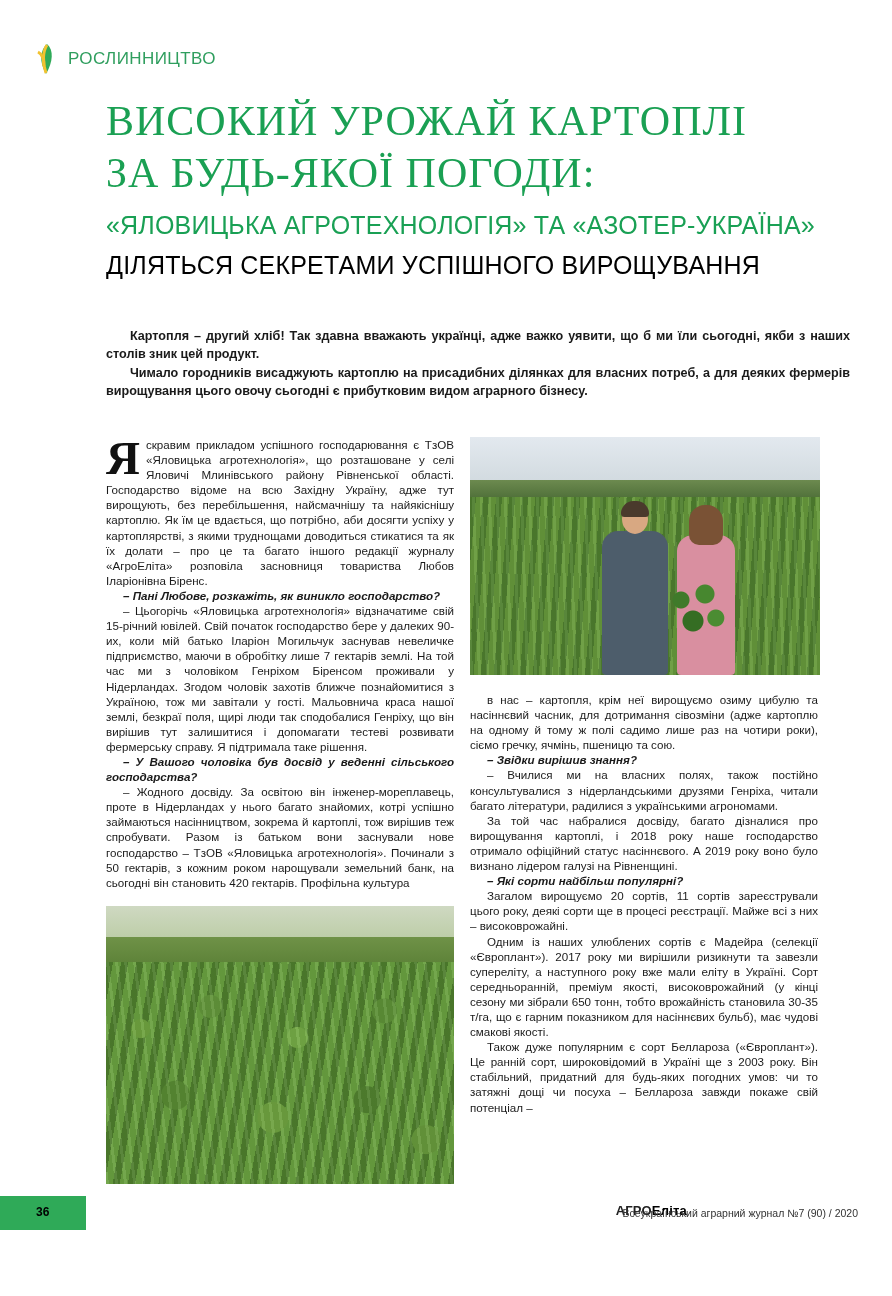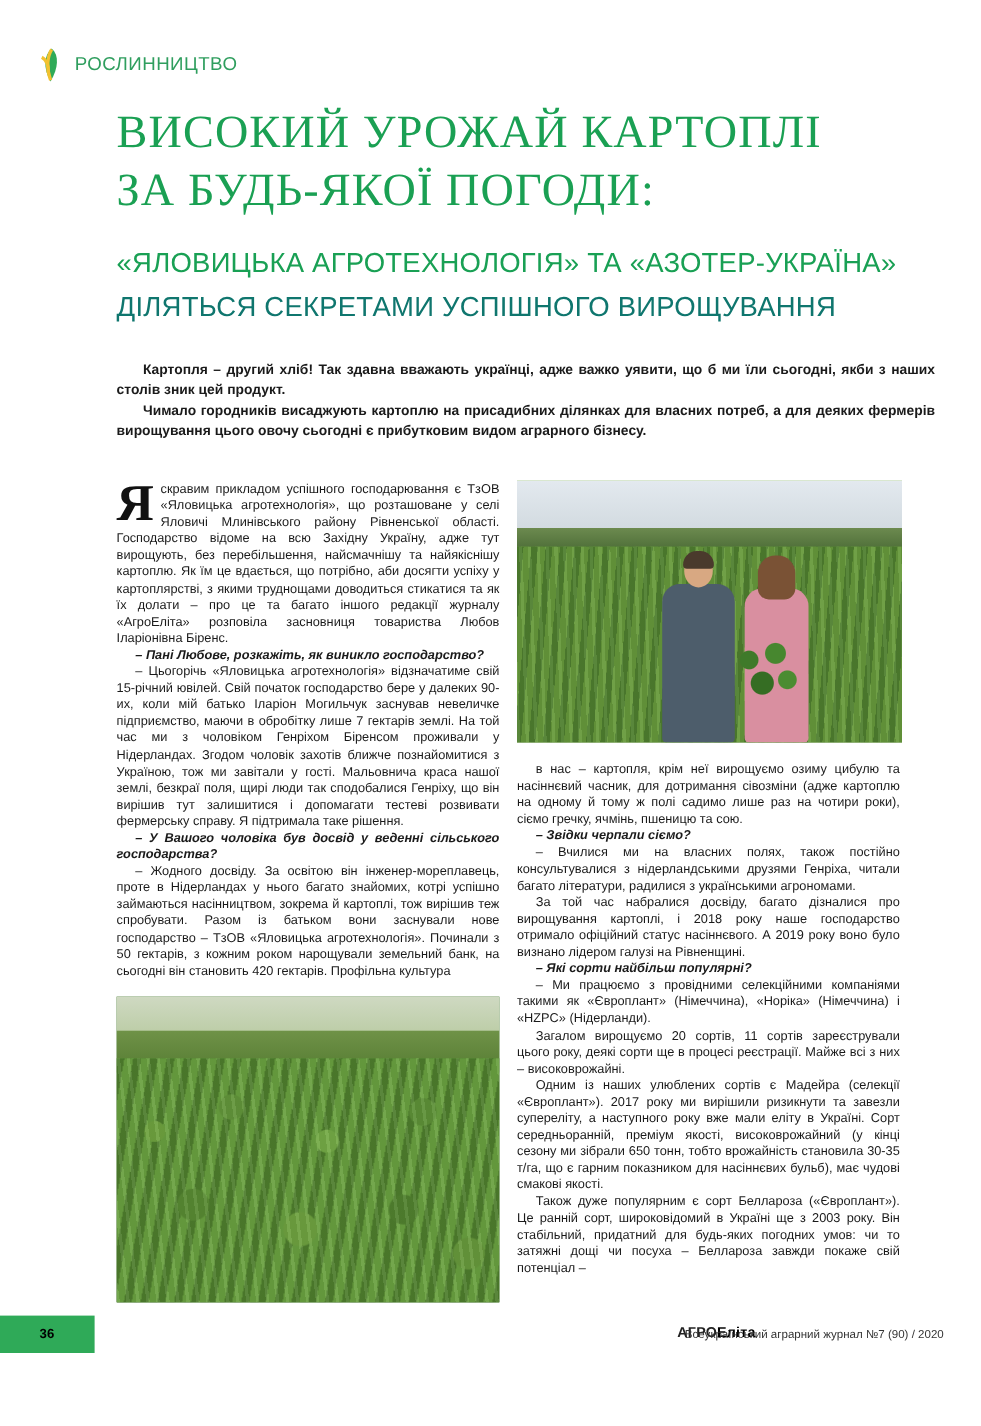--- a/index.html
+++ b/index.html
@@ -50,27 +50,27 @@
     line-height: 52px;
     color: #1aa053;
     letter-spacing: 1px;
     font-weight: 400;
   }
   .title-sub1 {
     font-size: 25px;
     line-height: 40px;
     color: #19a054;
     letter-spacing: 0.2px;
-    margin-top: 20px;
+    margin-top: 6px;
     font-weight: 400;
   }
   .title-sub2 {
     font-size: 25px;
     line-height: 40px;
-    color: #0f766e;
+    color: #000000;
     letter-spacing: 0.2px;
     font-weight: 400;
   }
 
   
   .lead {
     position: absolute;
     top: 328px;
     left: 106px;
     width: 756px;
@@ -281,25 +281,24 @@
 <div class="col-left">
   <p class="noind"><span class="dropcap">Я</span><span>скравим прикладом успішного господарювання є ТзОВ «Яловицька агротехнологія», що розташоване у селі Яловичі Млинівського району Рівненської області. Господарство відоме на всю Західну Україну, адже тут вирощують, без перебільшення, найсмачнішу та найякіснішу картоплю. Як їм це вдається, що потрібно, аби досягти успіху у картоплярстві, з якими труднощами доводиться стикатися та як їх долати – про це та багато іншого редакції журналу «АгроЕліта» розповіла засновниця товариства Любов Іларіонівна Біренс.</span></p>
   <p class="q">– Пані Любове, розкажіть, як виникло господарство?</p>
   <p>– Цьогорічь «Яловицька агротехнологія» відзначатиме свій 15-річний ювілей. Свій початок господарство бере у далеких 90-их, коли мій батько Іларіон Могильчук заснував невеличке підприємство, маючи в обробітку лише 7 гектарів землі. На той час ми з чоловіком Генріхом Біренсом проживали у Нідерландах. Згодом чоловік захотів ближче познайомитися з Україною, тож ми завітали у гості. Мальовнича краса нашої землі, безкраї поля, щирі люди так сподобалися Генріху, що він вирішив тут залишитися і допомагати тестеві розвивати фермерську справу. Я підтримала таке рішення.</p>
   <p class="q">– У Вашого чоловіка був досвід у веденні сільського господарства?</p>
   <p>– Жодного досвіду. За освітою він інженер-мореплавець, проте в Нідерландах у нього багато знайомих, котрі успішно займаються насінництвом, зокрема й картоплі, тож вирішив теж спробувати. Разом із батьком вони заснували нове господарство – ТзОВ «Яловицька агротехнологія». Починали з 50 гектарів, з кожним роком нарощували земельний банк, на сьогодні він становить 420 гектарів. Профільна культура</p>
 </div>
 
 <div class="col-right">
   <p>в нас – картопля, крім неї вирощуємо озиму цибулю та насіннєвий часник, для дотримання сівозміни (адже картоплю на одному й тому ж полі садимо лише раз на чотири роки), сіємо гречку, ячмінь, пшеницю та сою.</p>
-  <p class="q">– Звідки черпали сіємо?</p>
+  <p class="q">– Звідки вирішив знання?</p>
   <p>– Вчилися ми на власних полях, також постійно консультувалися з нідерландськими друзями Генріха, читали багато літератури, радилися з українськими агрономами.</p>
   <p>За той час набралися досвіду, багато дізналися про вирощування картоплі, і 2018 року наше господарство отримало офіційний статус насіннєвого. А 2019 року воно було визнано лідером галузі на Рівненщині.</p>
   <p class="q">– Які сорти найбільш популярні?</p>
-  <p>– Ми працюємо з провідними селекційними компаніями такими як «Європлант» (Німеччина), «Норіка» (Німеччина) і «HZPC» (Нідерланди).</p>
   <p>Загалом вирощуємо 20 сортів, 11 сортів зареєстрували цього року, деякі сорти ще в процесі реєстрації. Майже всі з них – високоврожайні.</p>
   <p>Одним із наших улюблених сортів є Мадейра (селекції «Європлант»). 2017 року ми вирішили ризикнути та завезли суперелiту, а наступного року вже мали еліту в Україні. Сорт середньоранній, преміум якості, високоврожайний (у кінці сезону ми зібрали 650 тонн, тобто врожайність становила 30-35 т/га, що є гарним показником для насіннєвих бульб), має чудові смакові якості.</p>
   <p>Також дуже популярним є сорт Беллароза («Європлант»). Це ранній сорт, широковідомий в Україні ще з 2003 року. Він стабільний, придатний для будь-яких погодних умов: чи то затяжні дощі чи посуха – Беллароза завжди покаже свій потенціал –</p>
 </div>
 
 <div class="photo-top">
   <div class="p-sky"></div>
   <div class="p-treeline"></div>
   <div class="p-field"></div>
   <div class="person man">

